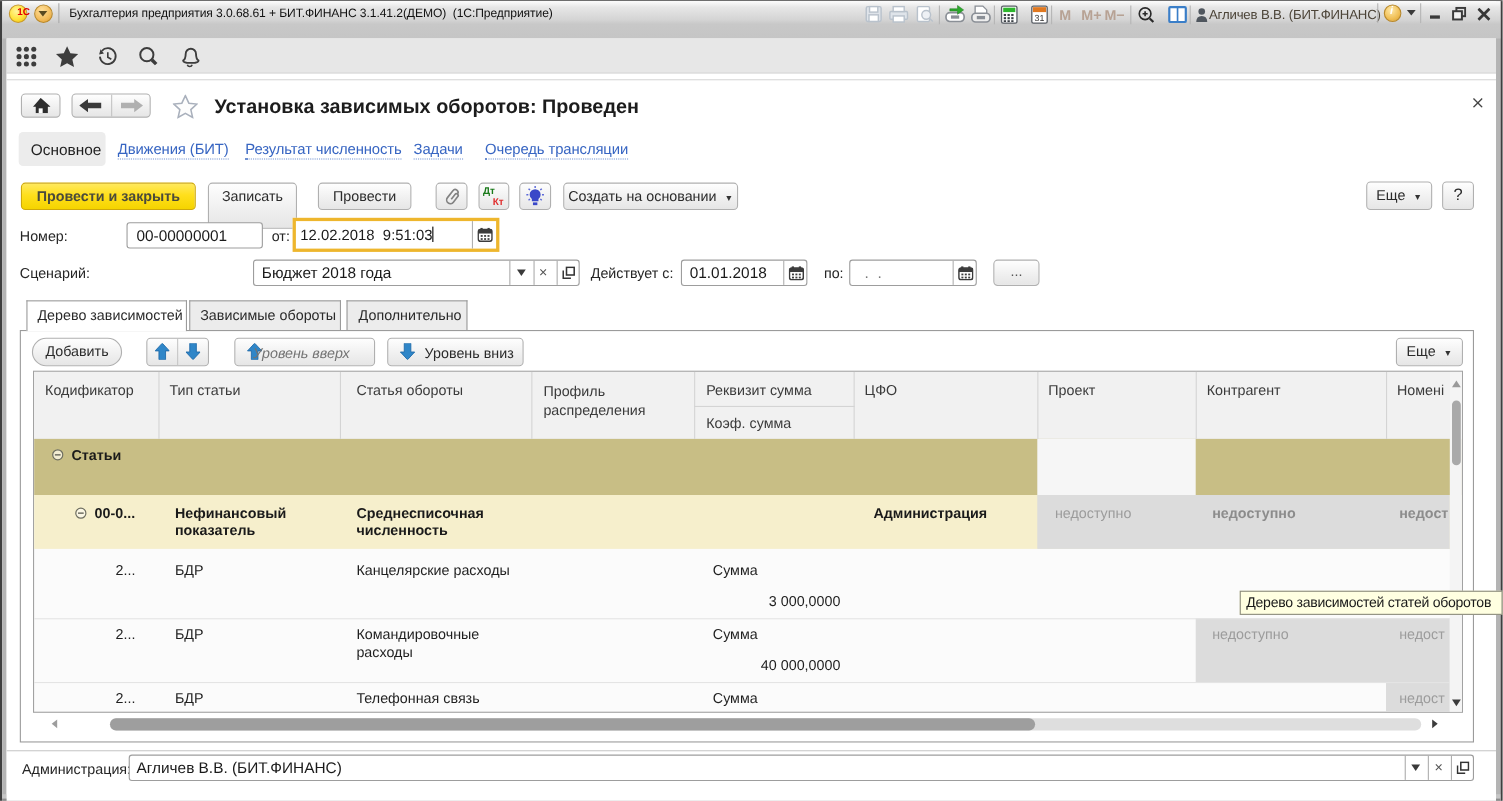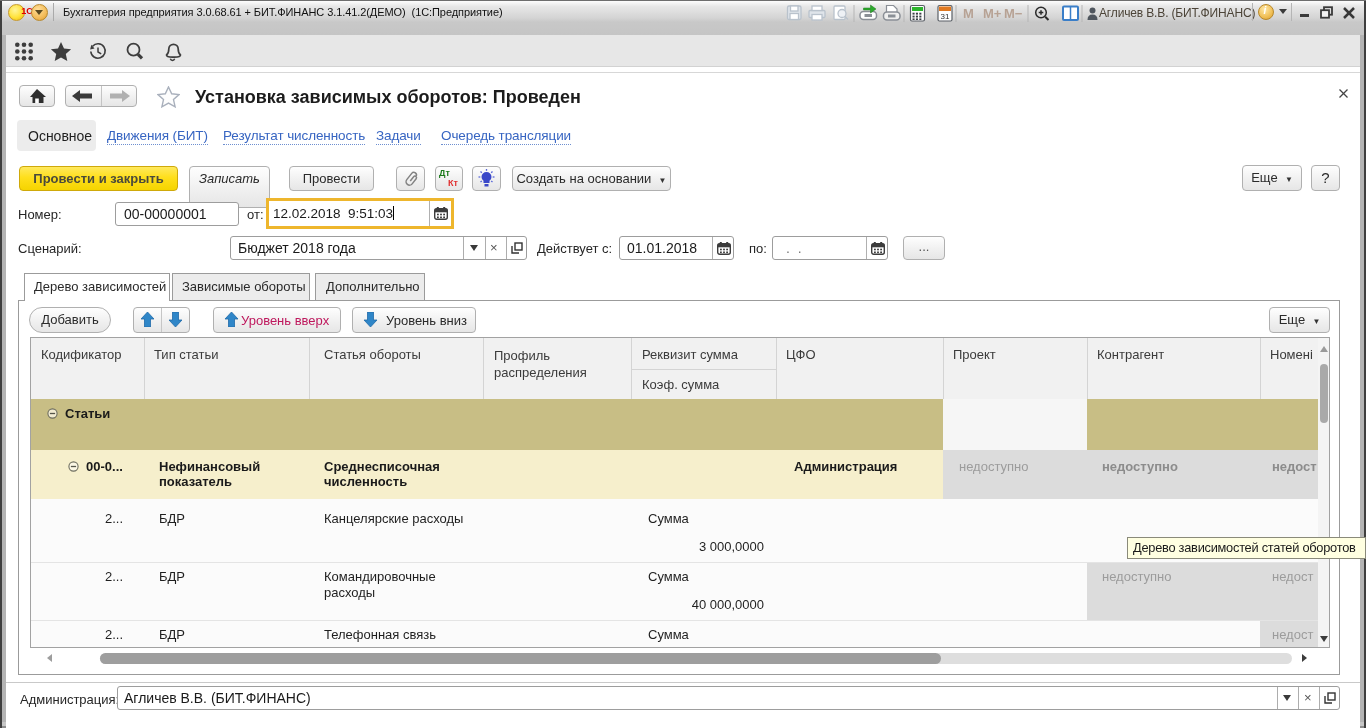--- a/index.html
+++ b/index.html
@@ -32,21 +32,21 @@
 <div class="abs" style="left:0;top:1px;width:2px;height:727px;background:#3f3f3f;"></div>
 <div class="abs" style="left:2px;top:1px;width:4px;height:727px;background:#b4b4b4;"></div>
 <div class="abs" style="left:1364px;top:1px;width:2px;height:727px;background:#3f3f3f;"></div>
 <div class="abs" style="left:1360px;top:1px;width:4px;height:727px;background:#b4b4b4;"></div>
 <div class="abs" style="left:2px;top:722px;width:1362px;height:5px;background:#c6c6c6;"></div>
 <div class="abs" style="left:2px;top:726px;width:1362px;height:2px;background:#8d8d8d;"></div>
 
 <div id="titlebar" class="abs" style="left:2px;top:1px;width:1362px;height:34px;background:linear-gradient(#fdfdfd 0%,#e7e7e7 16%,#d4d4d4 50%,#c8c8c8 62%,#c5c5c5 100%);"></div>
 
 <div class="abs" style="left:8px;top:4px;width:15px;height:15px;border-radius:50%;background:radial-gradient(circle at 40% 35%,#fff59a,#ffe23a 55%,#e8b60a);border:1px solid #c8992a;"></div>
-<div class="abs" style="left:10px;top:6px;width:34px;height:11px;font-size:9px;font-weight:bold;color:#e00000;line-height:11px;text-align:center;">1С</div>
+<div class="abs" style="left:10px;top:6px;width:23px;height:11px;font-size:9px;font-weight:bold;color:#e00000;line-height:11px;text-align:center;">1С</div>
 <div class="abs" style="left:31px;top:4px;width:15px;height:15px;border-radius:50%;background:radial-gradient(circle at 40% 30%,#ffdf9a,#f3bc5a 60%,#dB9a30);border:1px solid #b8882a;"></div>
 <div class="abs" style="left:35px;top:10px;width:0;height:0;border-left:4px solid transparent;border-right:4px solid transparent;border-top:5px solid #5a4a20;"></div>
 <div class="abs" style="left:53px;top:3px;width:1px;height:18px;background:#aaa;"></div>
 <div class="abs" style="left:63px;top:6px;font-size:11px;letter-spacing:-0.08px;color:#111;">Бухгалтерия предприятия 3.0.68.61 + БИТ.ФИНАНС 3.1.41.2(ДЕМО)&nbsp; (1С:Предприятие)</div>
 
 <svg class="abs" style="left:780px;top:4px;" width="320" height="19" viewBox="0 0 320 19">
 
   <g stroke="#b9c2cc" fill="none" stroke-width="1.3">
     <rect x="7.5" y="2" width="13.5" height="13.5" rx="1.5" fill="#dfe4ea"></rect>
     <rect x="10.5" y="2" width="7.5" height="5" fill="#fff"></rect>
@@ -200,21 +200,21 @@
 </svg>
 
 <div class="abs" style="left:17px;top:120px;width:79px;height:31px;background:#ececec;border-radius:4px;"></div>
 <div class="abs" style="left:28px;top:128px;font-size:14px;color:#1f1f1f;">Основное</div>
 <div class="abs" style="left:107px;top:128px;font-size:13.5px;letter-spacing:-0.1px;color:#3765c2;border-bottom:1px dotted #6e8fd0;padding-bottom:1px;">Движения (БИТ)</div>
 <div class="abs" style="left:223px;top:128px;font-size:13.5px;letter-spacing:-0.1px;color:#3765c2;border-bottom:1px dotted #6e8fd0;padding-bottom:1px;">Результат численность</div>
 <div class="abs" style="left:376px;top:128px;font-size:13.5px;letter-spacing:-0.1px;color:#3765c2;border-bottom:1px dotted #6e8fd0;padding-bottom:1px;">Задачи</div>
 <div class="abs" style="left:441px;top:128px;font-size:13.5px;letter-spacing:-0.1px;color:#3765c2;border-bottom:1px dotted #6e8fd0;padding-bottom:1px;">Очередь трансляции</div>
 
 <div class="btn" style="left:19px;top:166px;width:159px;height:25px;background:linear-gradient(#ffe95e,#ffdf1c 45%,#f5d400);border:1px solid #cfa90a;font-weight:bold;color:#4a4a3c;line-height:23px;">Провести и закрыть</div>
-<div class="btn" style="left:189px;top:166px;width:81px;height:42px;line-height:23px;font-style:italic;">Записать</div>
+<div class="btn" style="left:189px;top:166px;width:81px;height:42px;line-height:23px;">Записать</div>
 <div class="btn" style="left:289px;top:166px;width:85px;height:25px;line-height:23px;">Провести</div>
 <div class="btn" style="left:396px;top:166px;width:29px;height:25px;"></div>
 <svg class="abs" style="left:402px;top:169px;" width="18" height="19" viewBox="0 0 18 19">
   <g transform="rotate(38 9 9.5)" fill="none" stroke="#828282" stroke-width="1.5">
     <path d="M11.6 5 a2.6 2.6 0 0 0 -5.2 0 V13 a3.4 3.4 0 0 0 6.8 0 V6.5 a1.6 1.6 0 0 0 -3.2 0 V12"></path>
   </g>
 </svg>
 <div class="btn" style="left:435px;top:166px;width:28px;height:25px;"></div>
 <div class="abs" style="left:439px;top:168px;font-size:9px;font-weight:bold;color:#1a7a1a;">Дт</div>
 <div class="abs" style="left:448px;top:178px;font-size:9px;font-weight:bold;color:#e03030;">Кт</div>
@@ -302,21 +302,21 @@
 <svg class="abs" style="left:141px;top:312px;" width="13" height="15" viewBox="0 0 13 15">
     <path d="M6.5 0 L13 7 H9.5 V15 H3.5 V7 H0 z" fill="#2f86c8" stroke="#1f6aa8" stroke-width="0.8"></path>
   </svg>
 <svg class="abs" style="left:169px;top:312px;" width="13" height="15" viewBox="0 0 13 15">
     <path d="M6.5 15 L0 8 H3.5 V0 H9.5 V8 H13 z" fill="#2f86c8" stroke="#1f6aa8" stroke-width="0.8"></path>
   </svg>
 <div class="btn" style="left:213px;top:307px;width:128px;height:26px;"></div>
 <svg class="abs" style="left:224px;top:312px;" width="15" height="15" viewBox="0 0 13 15">
     <path d="M6.5 0 L13 7 H9.5 V15 H3.5 V7 H0 z" fill="#2f86c8" stroke="#1f6aa8" stroke-width="0.8"></path>
   </svg>
-<div class="abs" style="left:241px;top:313px;font-size:13px;color:#be185d;">Уровень вверх</div>
+<div class="abs" style="left:230px;top:313px;font-size:13px;color:#737373;font-style:italic;">Уровень вверх</div>
 <div class="btn" style="left:352px;top:307px;width:124px;height:26px;"></div>
 <svg class="abs" style="left:363px;top:312px;" width="15" height="15" viewBox="0 0 13 15">
     <path d="M6.5 15 L0 8 H3.5 V0 H9.5 V8 H13 z" fill="#2f86c8" stroke="#1f6aa8" stroke-width="0.8"></path>
   </svg>
 <div class="abs" style="left:386px;top:313px;font-size:13px;color:#2a2a2a;">Уровень вниз</div>
 <div class="btn" style="left:1269px;top:307px;width:61px;height:26px;line-height:24px;">Еще&nbsp;&nbsp;<span style="font-size:8px;color:#333;">▼</span></div>
 
 <div class="abs" style="left:30px;top:337px;width:1300px;height:311px;box-sizing:border-box;border:1px solid #a2a2a2;background:#fbfbfb;overflow:hidden;">
 
   <div class="abs" style="left:0;top:0;width:1300px;height:61px;background:#f1f1f1;border-bottom:1px solid #d9d9d9;"></div>

